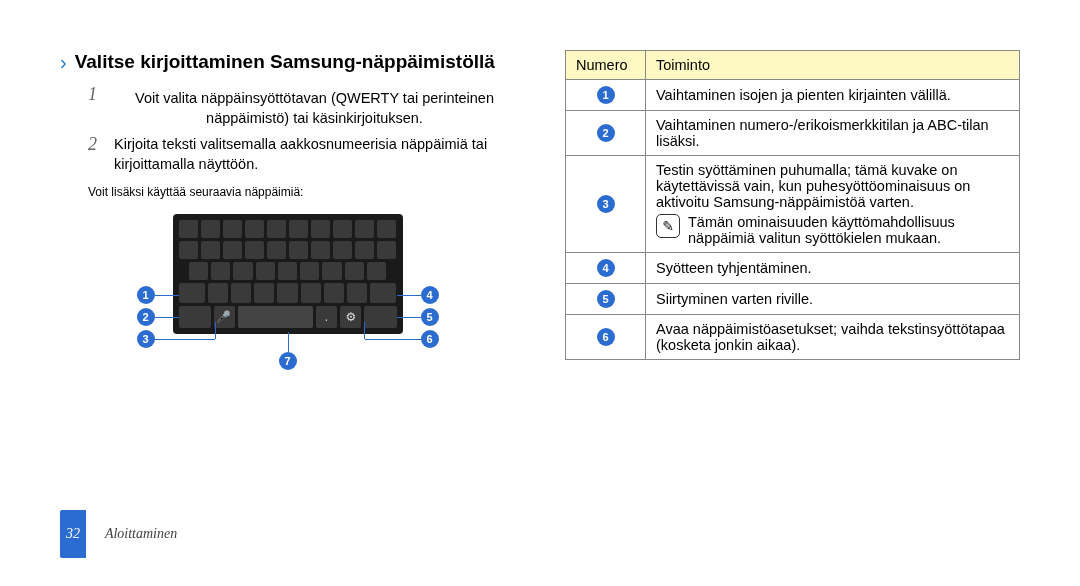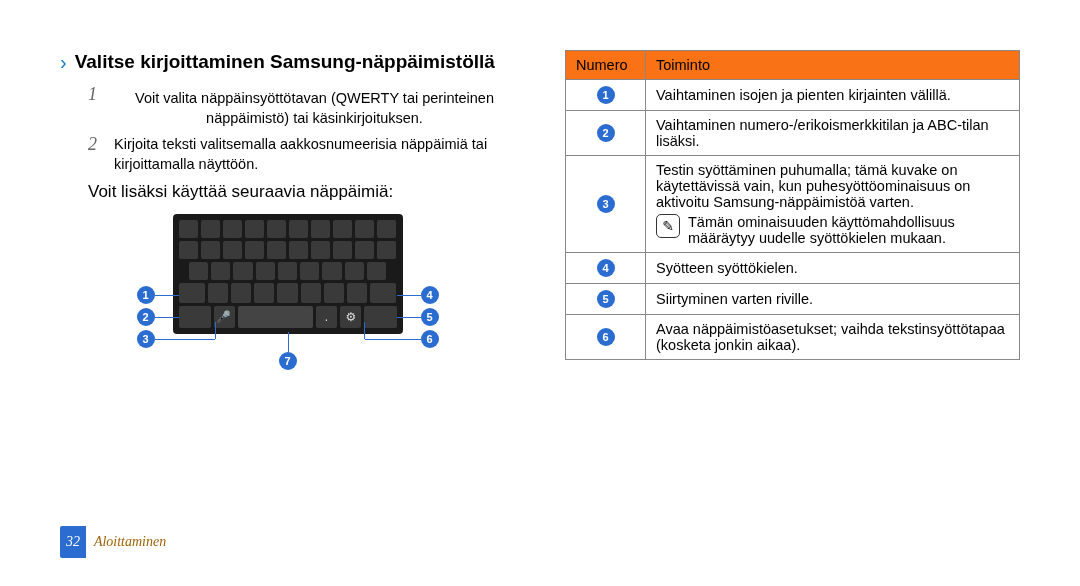--- a/index.html
+++ b/index.html
@@ -49,21 +49,21 @@
     font-family: "Times New Roman", serif;
     font-style: italic;
     font-size: 18px;
     color: #666;
     min-width: 14px;
   }
   .step-body { flex: 1; }
   .step-body .sub { margin-top: 4px; text-align: center; }
   .plain {
     margin: 8px 0 12px 28px;
-    font-size: 17px;
+    font-size: 12px;
     line-height: 20px;
   }
   .gear {
     display: inline-block;
     vertical-align: middle;
     width: 16px; height: 16px;
   }
   .arrow { font-weight: normal; }
   b { font-weight: bold; }
 
@@ -122,21 +122,21 @@
     border-collapse: collapse;
     font-size: 14.5px;
   }
   .tbl th, .tbl td {
     border: 1px solid #888;
     padding: 6px 10px;
     text-align: left;
     vertical-align: middle;
   }
   .tbl th {
-    background: #f97316;
+    background: #fef9c3;
     font-weight: normal;
   }
   .tbl td.num {
     text-align: center;
     width: 80px;
   }
   .numcirc {
     display: inline-block;
     width: 18px; height: 18px;
     border-radius: 50%;
@@ -167,29 +167,29 @@
   .footer {
     position: absolute;
     left: 60px;
     bottom: 28px;
     font-size: 14px;
   }
   .footer .pg {
     display: inline-block;
     background: #2b6cd0;
     color: #fff;
-    padding: 8px 6px;
+    padding: 16px 6px;
     font-style: italic;
-    margin-right: 4px;
+    margin-right: 15px;
     border-radius: 2px 0 0 2px;
     font-family: "Times New Roman", serif;
   }
   .footer .sec {
     font-style: italic;
-    color: #a16207;
+    color: #404040;
     font-family: "Times New Roman", serif;
   }
 </style>
 </head>
 <body>
 
 <div class="page">
   <div class="col left-col">
     <div class="heading">
       <span class="chev">›</span>
@@ -310,27 +310,27 @@
         <tr>
           <td class="num"><span class="numcirc">2</span></td>
           <td>Vaihtaminen numero-/erikoismerkkitilan ja ABC-tilan lisäksi.</td>
         </tr>
         <tr>
           <td class="num"><span class="numcirc">3</span></td>
           <td>
             <div>Testin syöttäminen puhumalla; tämä kuvake on käytettävissä vain, kun puhesyöttöominaisuus on aktivoitu Samsung-näppäimistöä varten.</div>
             <div class="note-row">
               <div class="note-icon">✎</div>
-              <div class="note-text">Tämän ominaisuuden käyttömahdollisuus määräytyy uudelle syöttökielen mukaan.</div>
+              <div class="note-text">Tämän ominaisuuden käyttömahdollisuus näppäimiä valitun syöttökielen mukaan.</div>
             </div>
           </td>
         </tr>
         <tr>
           <td class="num"><span class="numcirc">4</span></td>
-          <td>Syötteen syöttökielen.</td>
+          <td>Syötteen tyhjentäminen.</td>
         </tr>
         <tr>
           <td class="num"><span class="numcirc">5</span></td>
           <td>Siirtyminen varten riville.</td>
         </tr>
         <tr>
           <td class="num"><span class="numcirc">6</span></td>
           <td>Avaa näppäimistöasetukset; vaihda tekstinsyöttötapaa (kosketa jonkin aikaa).</td>
         </tr>
       </tbody>

